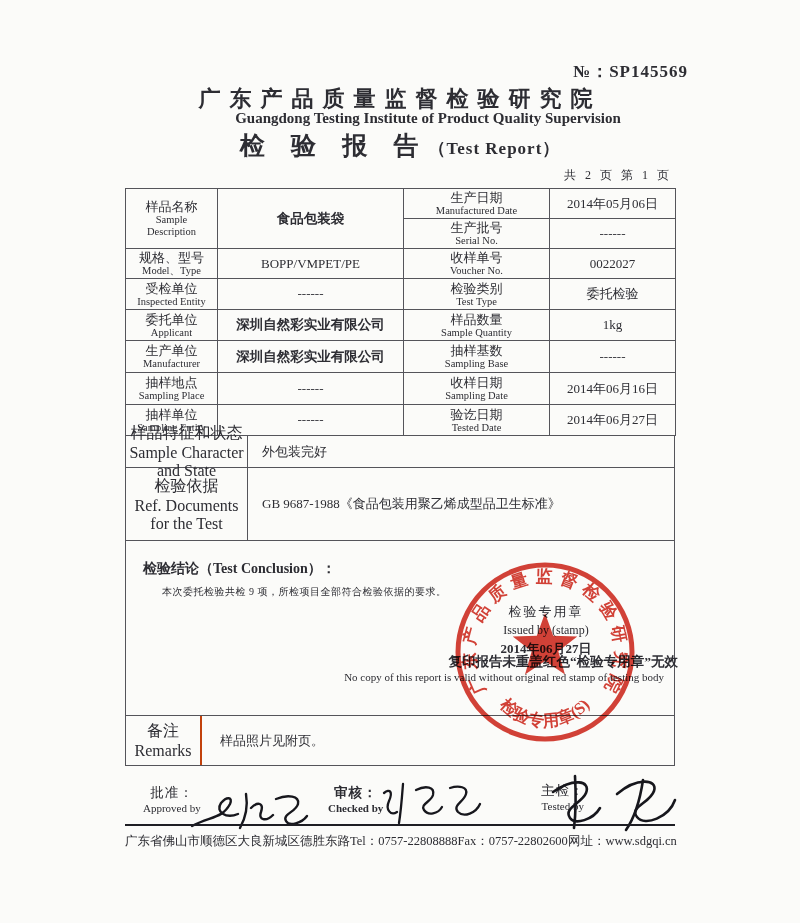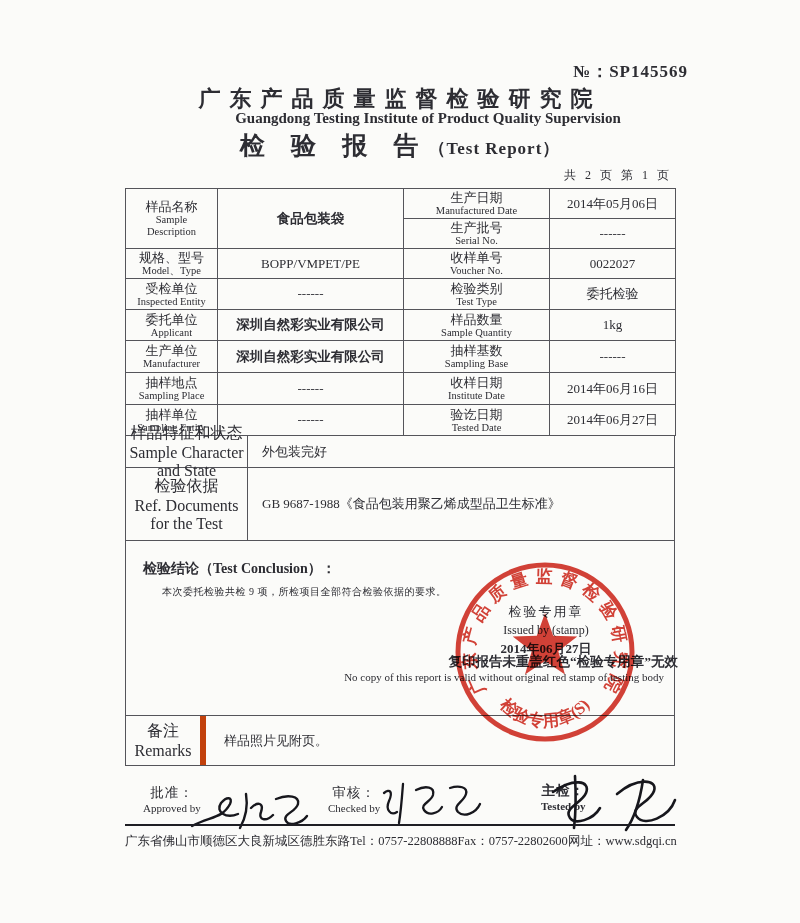--- a/index.html
+++ b/index.html
@@ -41,21 +41,21 @@
   .concl-body{position:absolute;left:36px;top:44px;font-size:10px;letter-spacing:0.5px;}
   .stamp-lines{position:absolute;left:300px;top:62px;width:240px;text-align:center;}
   .stamp-lines .sl1{font-size:13px;letter-spacing:2px;}
   .stamp-lines .sl2{font-size:12px;margin-top:2px;}
   .stamp-lines .sl3{font-size:13px;margin-top:2px;font-weight:bold;}
   .notice-cn{position:absolute;right:-4px;top:112px;font-size:13.5px;font-weight:bold;white-space:nowrap;}
   .notice-en{position:absolute;right:10px;top:130px;font-size:11px;white-space:nowrap;}
 
   
   .remarks{display:flex;width:548px;height:49px;border:1px solid #54545a;margin-top:-1px;}
-  .remarks .rlab{width:74px;border-right:6px solid #c2410c;display:flex;flex-direction:column;
+  .remarks .rlab{width:74px;border-right:2px solid #c2410c;display:flex;flex-direction:column;
                  justify-content:center;text-align:center;}
   .remarks .rval{flex:1;display:flex;align-items:center;padding-left:18px;font-size:13px;}
 
   
   .tworow{display:flex;width:548px;border:1px solid #54545a;margin-top:-1px;}
   .tworow .lab{width:121px;border-right:1px solid #54545a;display:flex;flex-direction:column;
                justify-content:center;text-align:center;}
   .tworow .val{flex:1;display:flex;align-items:center;padding-left:14px;font-size:13px;}
   .h32{height:31px;} .h73{height:72px;}
 
@@ -163,21 +163,21 @@
         <td class="value dash">------</td>
       </tr>
       <tr style="height:32px">
         <td class="label">
           <div class="cn">抽样地点</div>
           <div class="en">Sampling Place</div>
         </td>
         <td class="value dash">------</td>
         <td class="label">
           <div class="cn">收样日期</div>
-          <div class="en">Institute Date</div>
+          <div class="en">Sampling Date</div>
         </td>
         <td class="value">2014年06月16日</td>
       </tr>
       <tr style="height:31px">
         <td class="label">
           <div class="cn">抽样单位</div>
           <div class="en">Sampling Entity</div>
         </td>
         <td class="value dash">------</td>
         <td class="label">
@@ -245,34 +245,34 @@
   </div>
   <svg class="sigsvg" style="left:188px;top:786px;" width="122" height="50" viewBox="0 0 122 50">
     <g fill="none" stroke="#17171d" stroke-width="2.4" stroke-linecap="round">
       <path d="M4 40 C 22 30, 34 33, 42 18 C 45 11, 39 10, 33 17 C 27 26, 38 33, 50 28"></path>
       <path d="M58 8 C 60 20, 57 33, 52 42"></path>
       <path d="M63 22 C 70 15, 76 17, 73 26 C 70 34, 78 36, 85 29"></path>
       <path d="M88 13 C 100 8, 112 10, 110 18 C 108 26, 94 28, 98 35 C 101 41, 114 37, 119 30"></path>
     </g>
   </svg>
 
-  <div class="sig-label" style="left:328px;top:784px;">
+  <div class="sig-label" style="left:328px;top:784px;font-weight:bold;">
     <div class="cn">审核：</div>
     <div class="en">Checked by</div>
   </div>
   <svg class="sigsvg" style="left:376px;top:779px;" width="112" height="50" viewBox="0 0 112 50">
     <g fill="none" stroke="#17171d" stroke-width="2.3" stroke-linecap="round">
       <path d="M8 14 C 14 9, 17 13, 13 22 C 9 31, 15 37, 21 33"></path>
       <path d="M27 5 C 26 18, 25 32, 23 44"></path>
       <path d="M40 11 C 50 6, 59 8, 57 16 C 55 23, 44 25, 48 31 C 52 37, 62 35, 66 28"></path>
       <path d="M74 9 C 83 6, 92 8, 90 15 C 88 23, 76 26, 82 33 C 88 39, 100 34, 104 25"></path>
     </g>
   </svg>
 
-  <div class="sig-label" style="left:541px;top:782px;font-weight:bold;">
+  <div class="sig-label" style="left:541px;top:782px;">
     <div class="cn">主检：</div>
     <div class="en">Tested by</div>
   </div>
   <svg class="sigsvg" style="left:545px;top:772px;" width="135" height="62" viewBox="0 0 135 62">
     <g fill="none" stroke="#17171d" stroke-width="2.6" stroke-linecap="round">
       <path d="M8 20 C 28 6, 46 8, 41 21 C 37 31, 18 36, 25 46 C 30 53, 48 48, 55 36"></path>
       <path d="M30 4 C 31 22, 31 40, 29 56"></path>
       <path d="M72 22 C 92 5, 113 7, 109 19 C 105 31, 84 35, 92 45 C 100 55, 124 45, 130 28"></path>
       <path d="M98 8 C 95 28, 90 45, 81 58"></path>
     </g>

